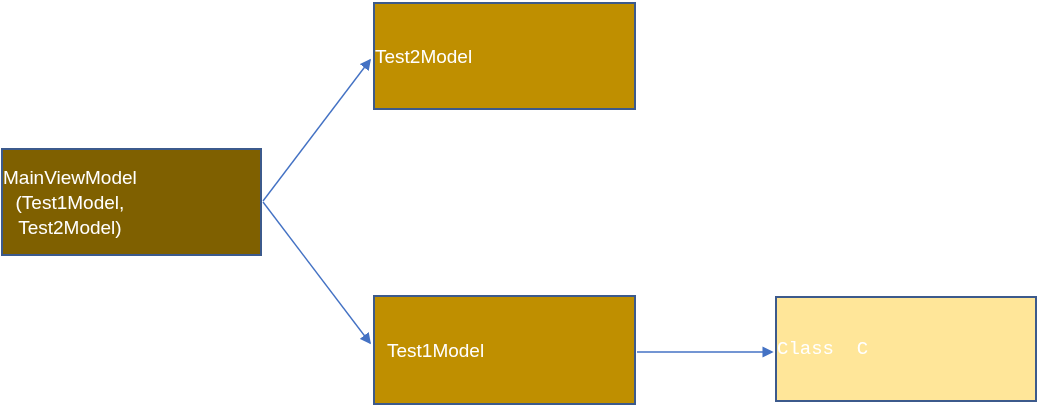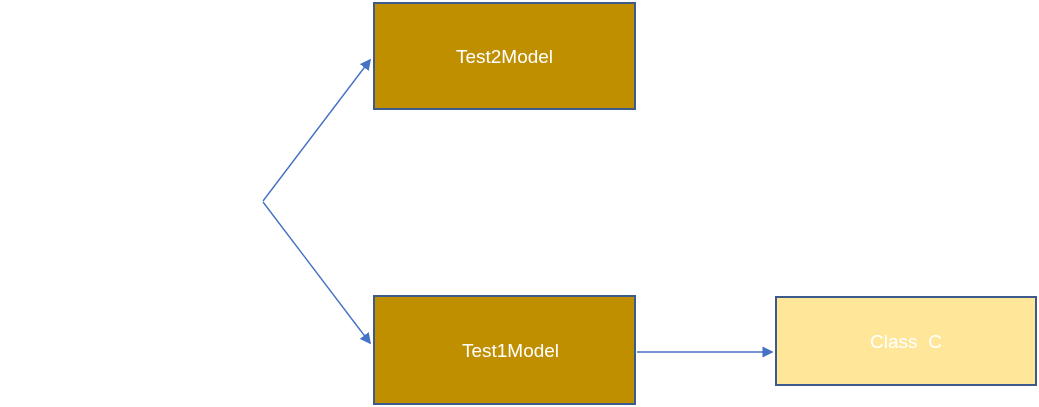--- a/index.html
+++ b/index.html
@@ -22,52 +22,56 @@
     width: 1039px;
     height: 407px;
     pointer-events: none;
   }
   .node {
     position: absolute;
     box-sizing: border-box;
     border: 2px solid #3C5A8C;
     display: flex;
     align-items: center;
-    justify-content: center;
     text-align: center;
     color: #ffffff;
     font-size: 19px;
     line-height: 25px;
     white-space: pre-wrap;
   }
   .fill-dark-gold  { background: #7F6000; }
   .fill-gold       { background: #BF8F00; }
   .fill-light-gold { background: #FFE699; }
 
   .node-mainviewmodel { left: 1px;   top: 148px; width: 261px; height: 108px; }
   .node-test2model    { left: 373px; top: 2px;   width: 263px; height: 108px; }
   .node-test1model    { left: 373px; top: 295px; width: 263px; height: 110px; padding-left: 12px; }
-  .node-classc        { left: 775px; top: 296px; width: 262px; height: 90px; }
+  .node-classc        { left: 775px; top: 296px; width: 262px; height: 106px; font-family: Liberation Mono, monospace; }
 </style>
 </head>
 <body>
 
 <div class="canvas">
 
   <svg class="connector-layer" width="1039" height="407" viewBox="0 0 1039 407" xmlns="http://www.w3.org/2000/svg">
     <defs>
       <marker id="arrowhead" viewBox="0 0 10 10" refX="8.5" refY="5" markerWidth="8" markerHeight="8" orient="auto">
         <path d="M0,0 L10,5 L0,10 z" fill="#4472C4"></path>
       </marker>
     </defs>
     <line x1="263" y1="201" x2="370" y2="60" stroke="#4472C4" stroke-width="1.4" marker-end="url(#arrowhead)"></line>
     <line x1="263" y1="202" x2="370" y2="343" stroke="#4472C4" stroke-width="1.4" marker-end="url(#arrowhead)"></line>
     <line x1="637" y1="352" x2="772" y2="352" stroke="#4472C4" stroke-width="1.4" marker-end="url(#arrowhead)"></line>
   </svg>
 
+  <div class="node fill-dark-gold node-mainviewmodel">
+    <span>MainViewModel
+(Test1Model,
+Test2Model)</span>
+  </div>
 
   <div class="node fill-gold node-test2model">
     <span>Test2Model</span>
   </div>
 
   <div class="node fill-gold node-test1model">
     <span>Test1Model</span>
   </div>
 
   <div class="node fill-light-gold node-classc">

